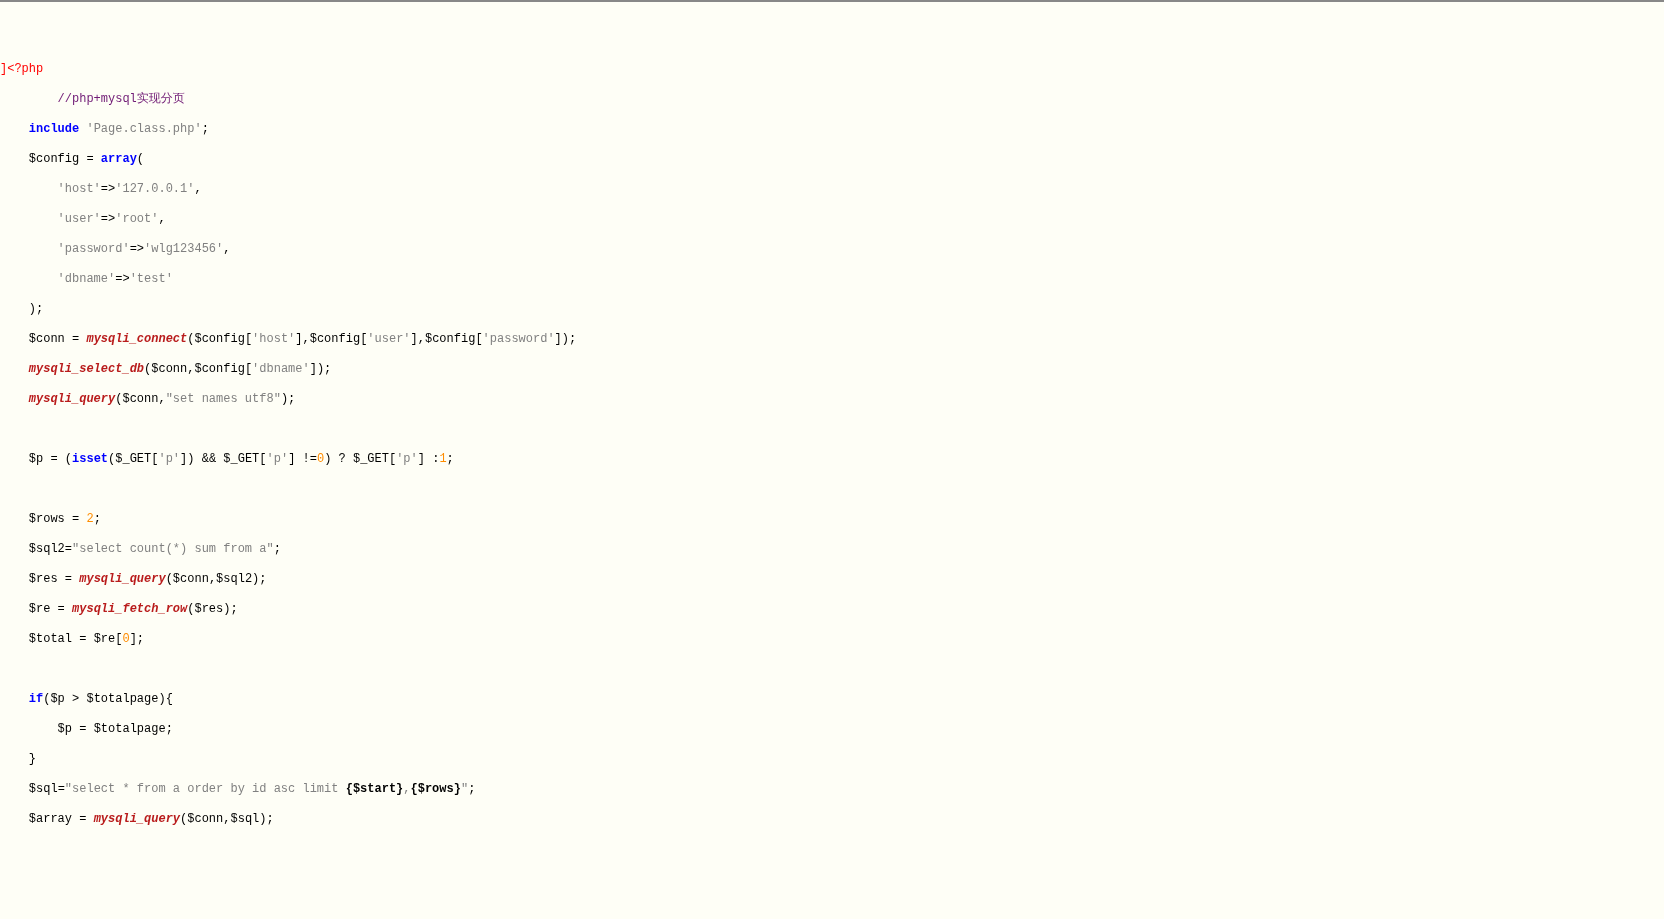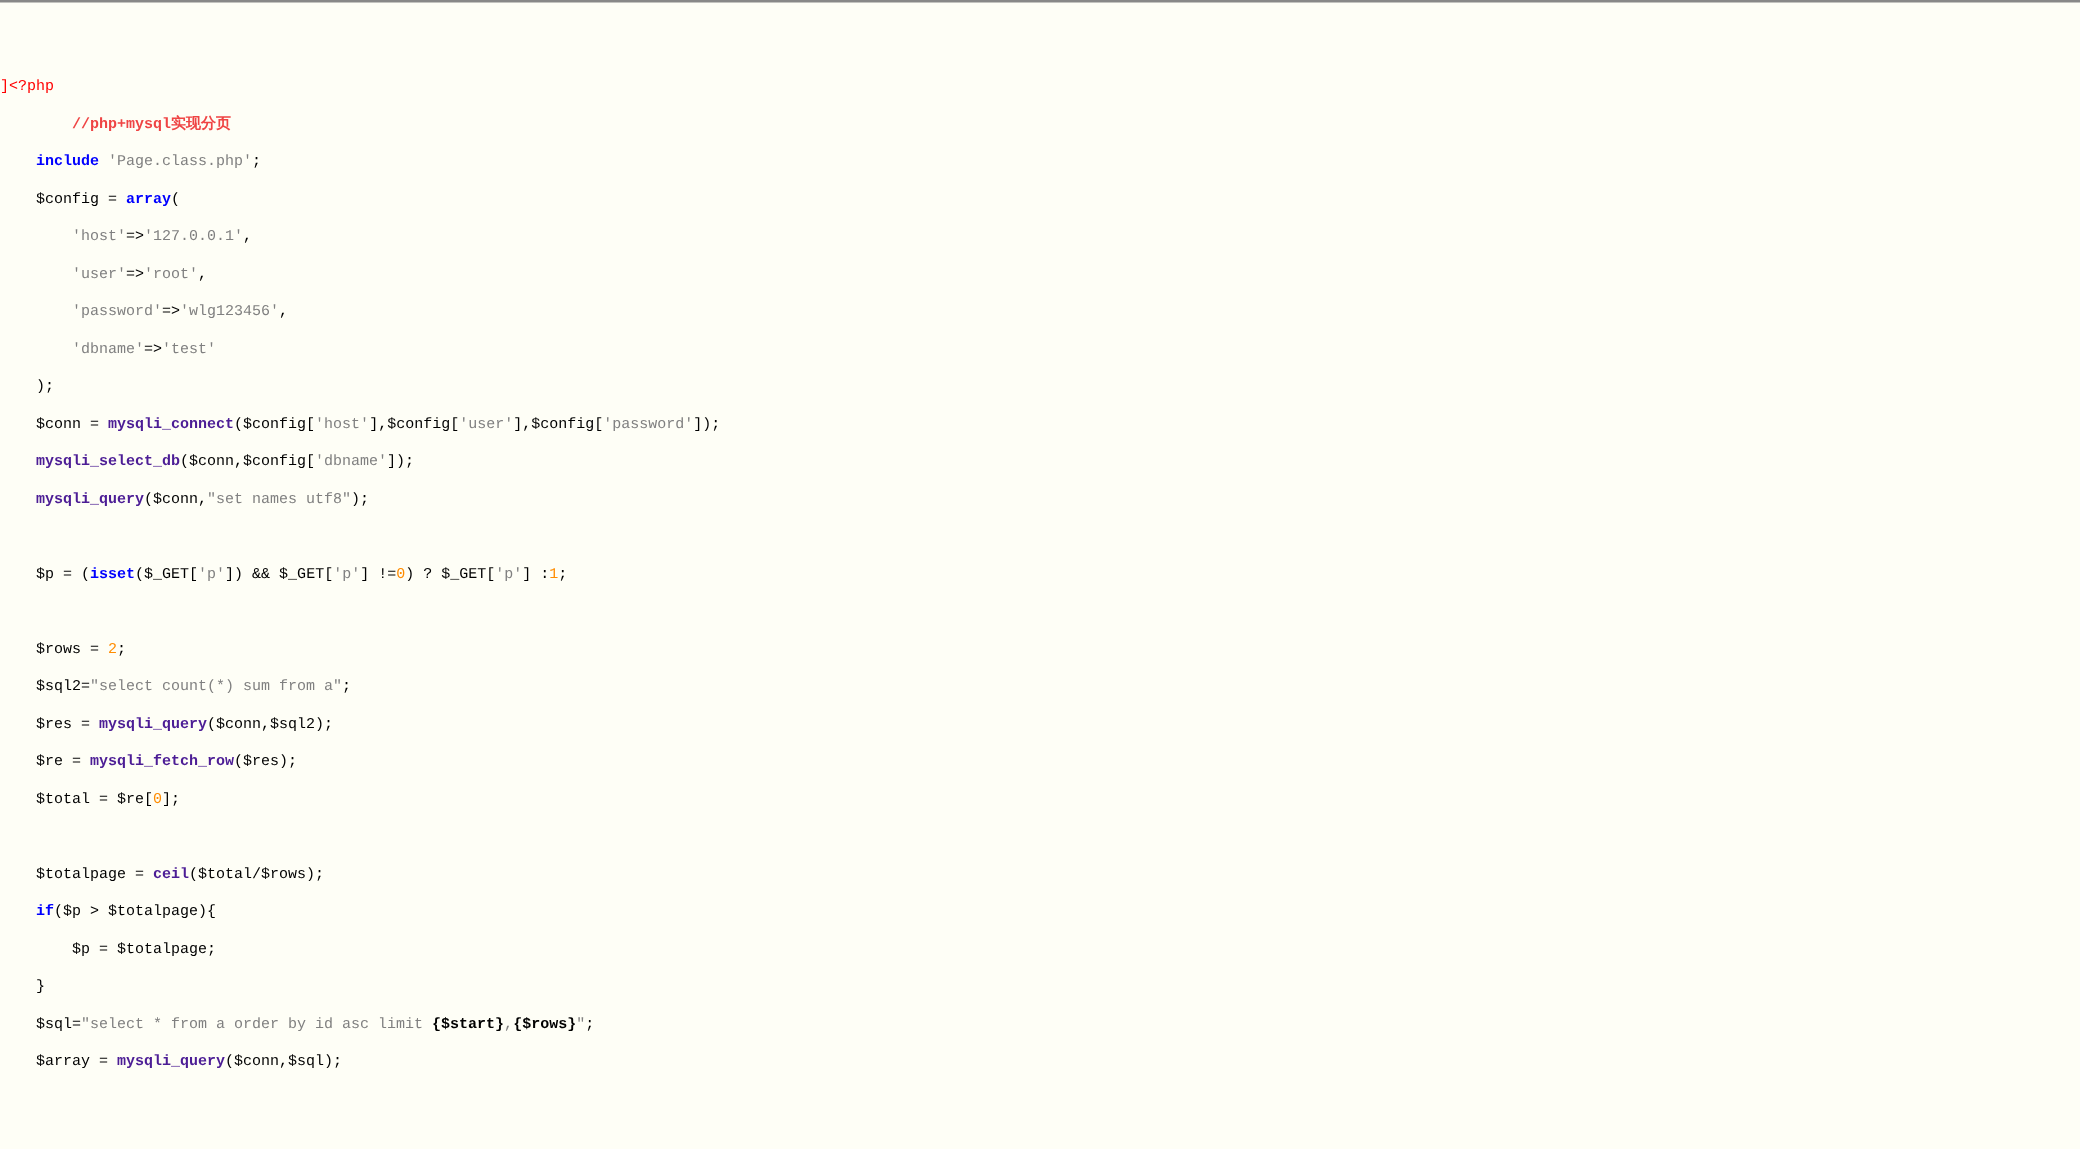--- a/index.html
+++ b/index.html
@@ -14,24 +14,24 @@
     border-top: 2px solid #888;
   }
   .code-container {
     padding: 0;
     margin: 0;
   }
   .line {
     display: block;
   }
   .php-tag { color: #ff0000; }
-  .comment { color: #ef4444; font-weight: bold; }
+  .comment { color: #701a75; }
   .keyword { color: #0000ff; font-weight: bold; text-align: center; }
   .string { color: #808080; text-align: center; }
-  .func { color: #4c1d95; font-weight: bold; }
+  .func { color: #b91c1c; font-weight: bold; font-style: italic; }
   .var { color: #000000; }
   .num { color: #ff8c00; }
   .plain-nw { color: #000000; font-weight: bold; }
   .bracket { color: #ff0000; }
 </style>
 </head>
 <body>
 
 
 <div class="code-container">
@@ -49,21 +49,20 @@
 <span class="line">    <span class="func">mysqli_query</span>(<span class="var">$conn</span>,<span class="string">"set names utf8"</span>);</span>
 <span class="line"> </span>
 <span class="line">    <span class="var">$p</span> = (<span class="keyword">isset</span>(<span class="var">$_GET</span>[<span class="string">'p'</span>]) &amp;&amp; <span class="var">$_GET</span>[<span class="string">'p'</span>] !=<span class="num">0</span>) ? <span class="var">$_GET</span>[<span class="string">'p'</span>] :<span class="num">1</span>;</span>
 <span class="line"> </span>
 <span class="line">    <span class="var">$rows</span> = <span class="num">2</span>;</span>
 <span class="line">    <span class="var">$sql2</span>=<span class="string">"select count(*) sum from a"</span>;</span>
 <span class="line">    <span class="var">$res</span> = <span class="func">mysqli_query</span>(<span class="var">$conn</span>,<span class="var">$sql2</span>);</span>
 <span class="line">    <span class="var">$re</span> = <span class="func">mysqli_fetch_row</span>(<span class="var">$res</span>);</span>
 <span class="line">    <span class="var">$total</span> = <span class="var">$re</span>[<span class="num">0</span>];</span>
 <span class="line"> </span>
-<span class="line">    <span class="var">$totalpage</span> = <span class="func">ceil</span>(<span class="var">$total</span>/<span class="var">$rows</span>);</span>
 <span class="line">    <span class="keyword">if</span>(<span class="var">$p</span> &gt; <span class="var">$totalpage</span>){</span>
 <span class="line">        <span class="var">$p</span> = <span class="var">$totalpage</span>;</span>
 <span class="line">    }</span>
 <span class="line">    <span class="var">$sql</span>=<span class="string">"select * from a order by id asc limit </span><span class="plain-nw">{$start}</span><span class="string">,</span><span class="plain-nw">{$rows}</span><span class="string">"</span>;</span>
 <span class="line">    <span class="var">$array</span> = <span class="func">mysqli_query</span>(<span class="var">$conn</span>,<span class="var">$sql</span>);</span>
 <span class="line"> </span>
 
 
 
 

